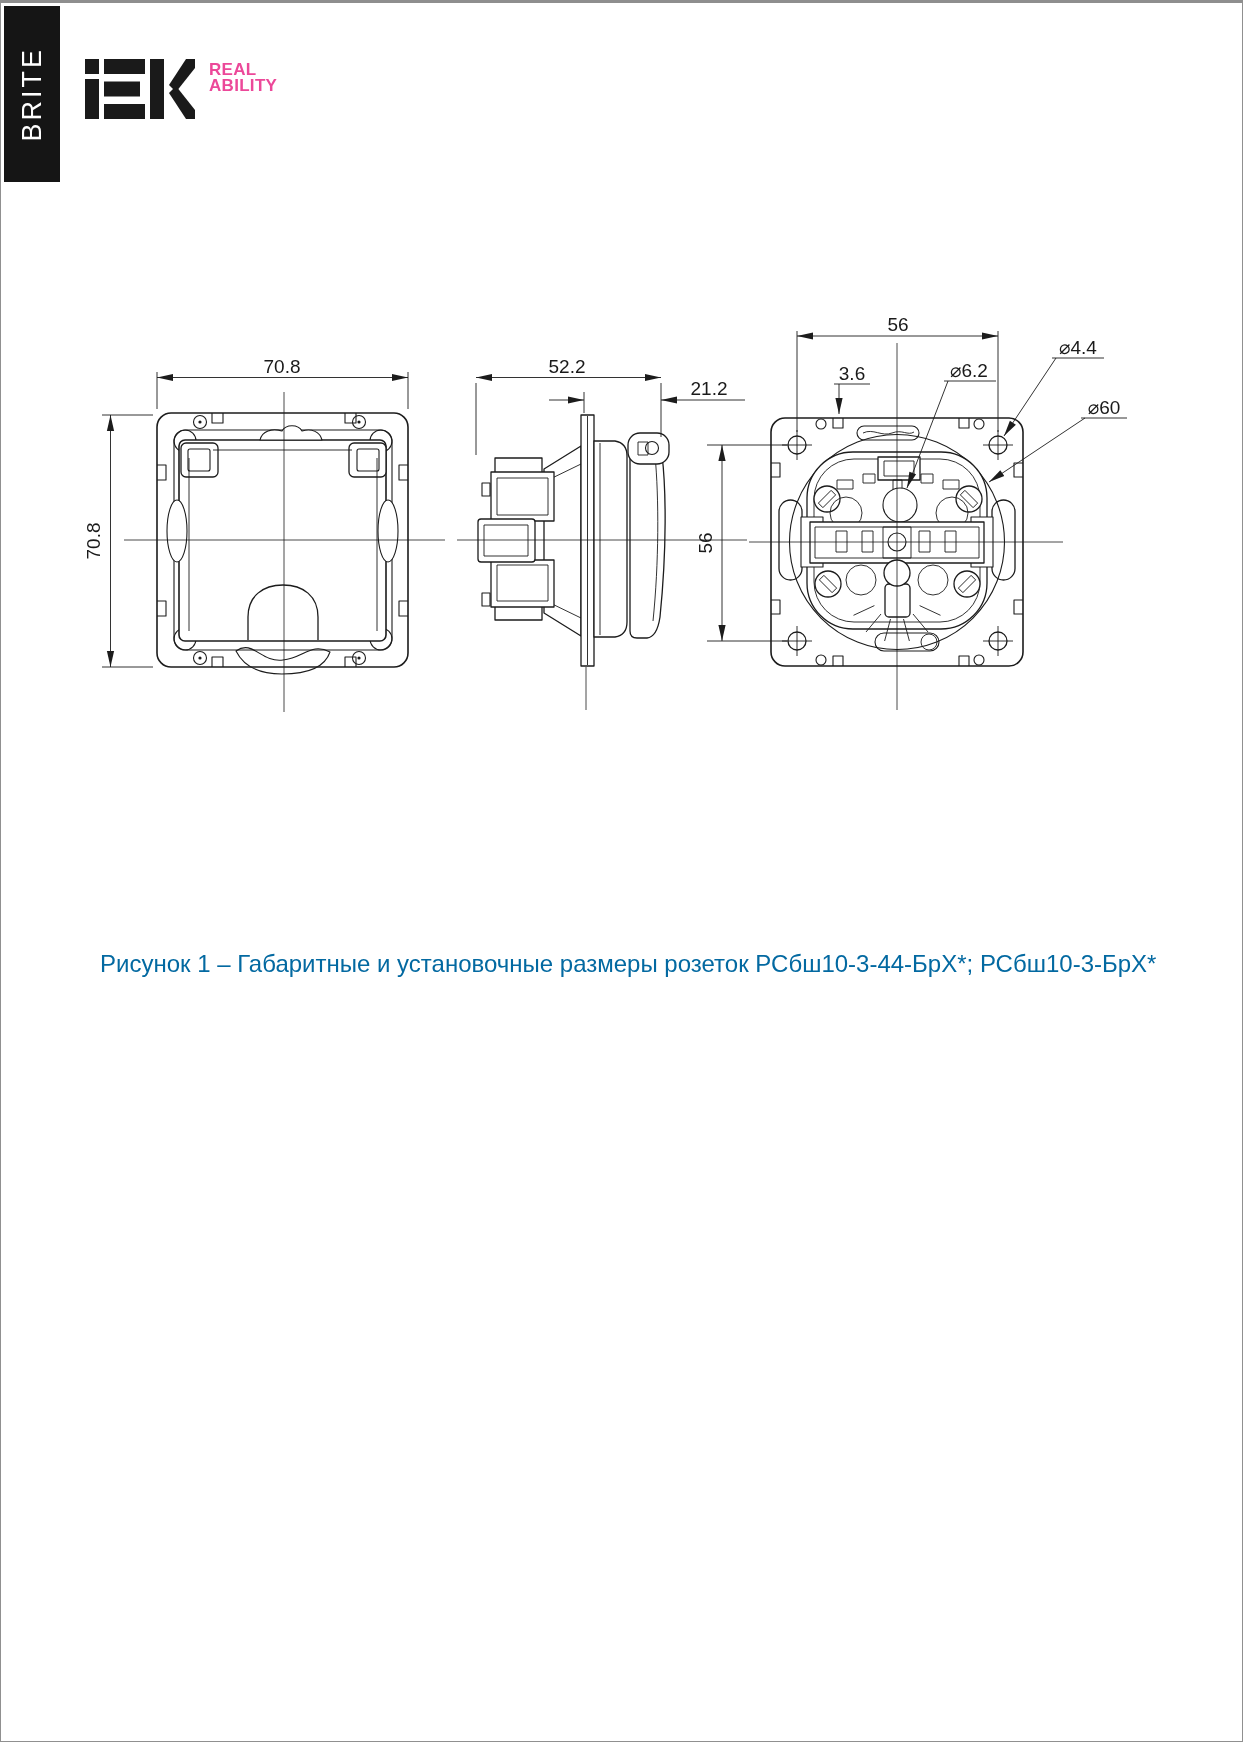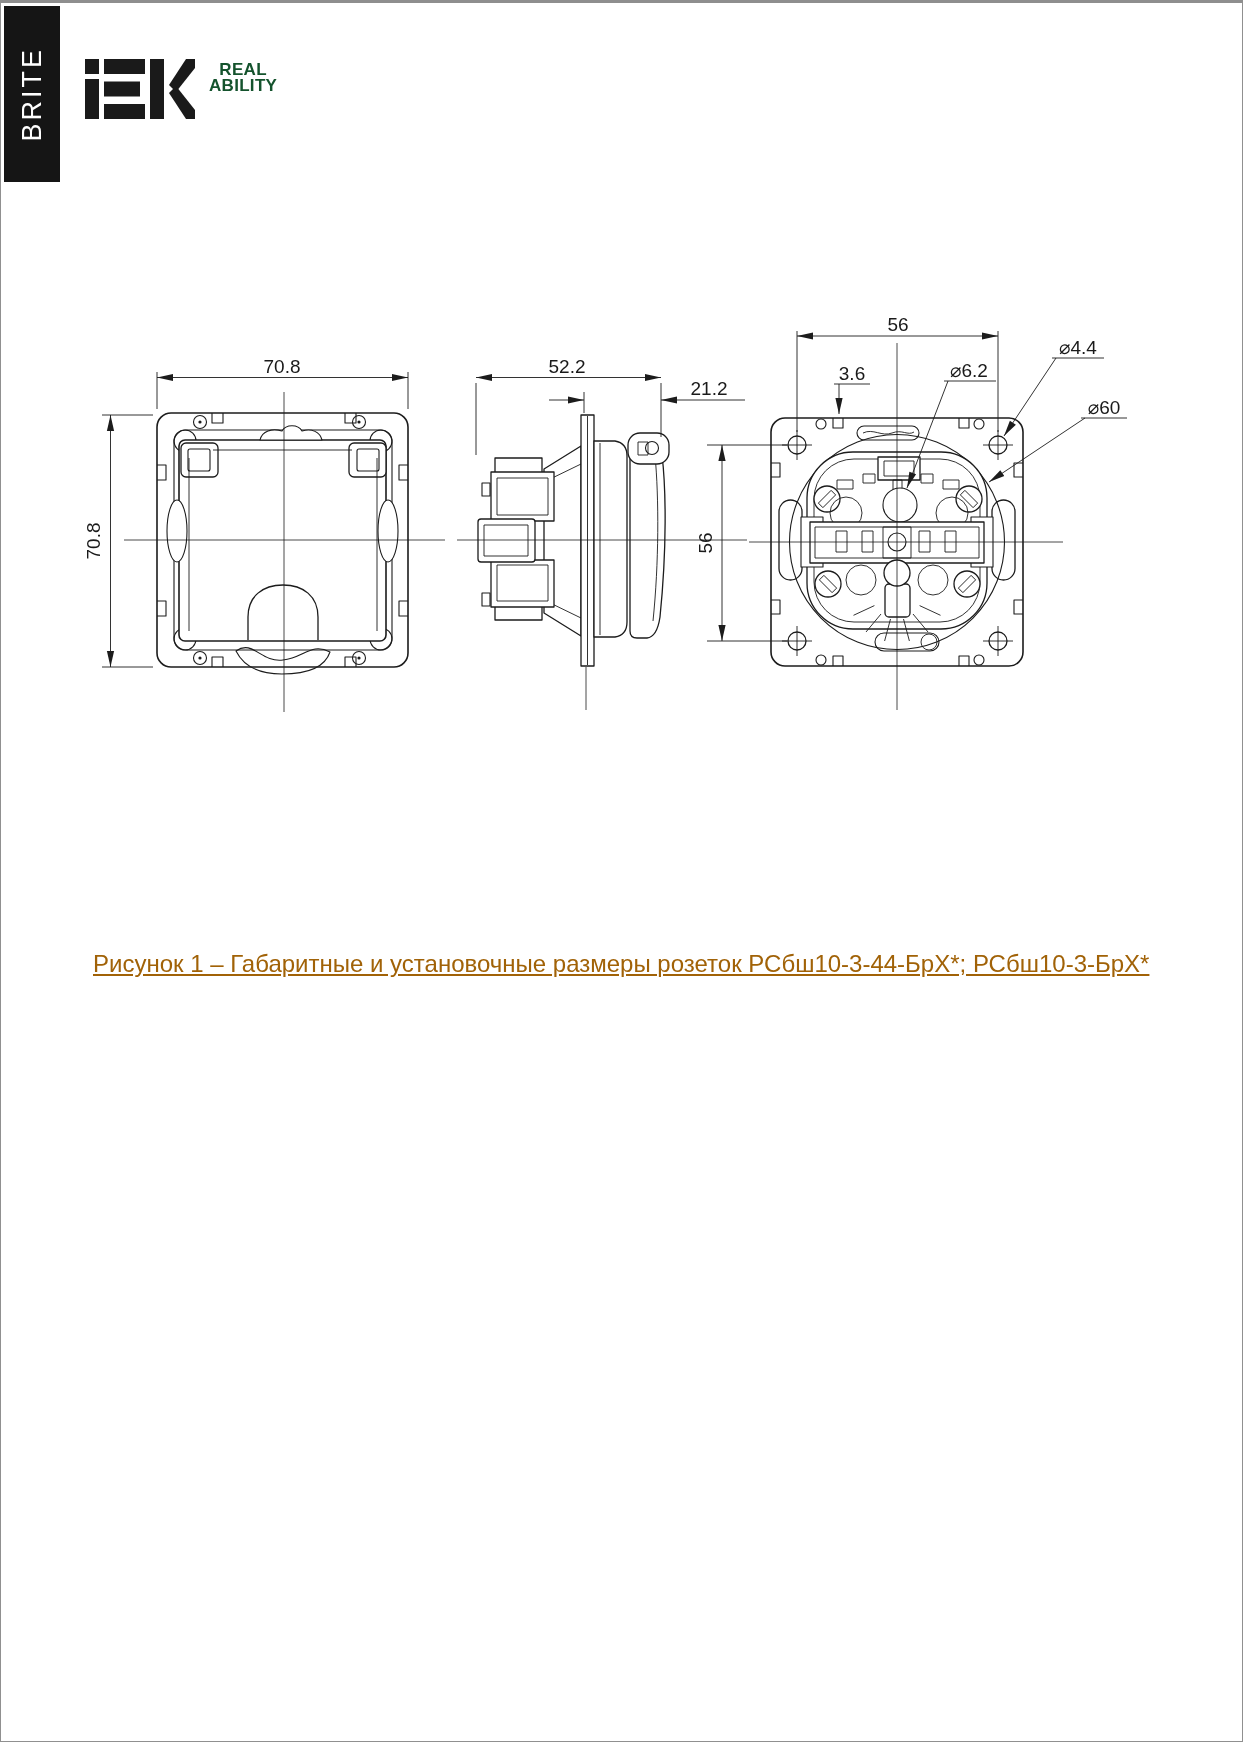--- a/index.html
+++ b/index.html
@@ -19,25 +19,25 @@
     display:flex;align-items:center;justify-content:center;
   }
   .brite-banner span{
     writing-mode:vertical-rl;transform:rotate(180deg);
     font-size:27px;letter-spacing:3px;font-weight:400;
   }
   .logo-svg{position:absolute;left:84px;top:56px;}
   .tagline{
     position:absolute;left:208px;top:59px;
     font-size:17px;font-weight:700;line-height:15.5px;
-    letter-spacing:0.3px;color:#14532d;text-align:center;
+    letter-spacing:0.3px;color:#ec4899;
   }
   .caption{
-    position:absolute;left:92px;top:947px;
-    font-size:24px;color:#a16207;white-space:nowrap;text-decoration:underline;
+    position:absolute;left:99px;top:947px;
+    font-size:24px;color:#0369a1;white-space:nowrap;
   }
   .drawings{position:absolute;left:0;top:0;}
   
   .wf{fill:#ffffff}
   .nf{fill:none}
   .s15{stroke:#1c1c1c;stroke-width:1.6;stroke-linejoin:round}
   .s12{stroke:#1c1c1c;stroke-width:1.3;stroke-linejoin:round}
   .s10{stroke:#1c1c1c;stroke-width:1.1;stroke-linejoin:round}
   .s8{stroke:#1c1c1c;stroke-width:0.9;stroke-linejoin:round}
   .cl{stroke:#1c1c1c;stroke-width:0.8;fill:none}

